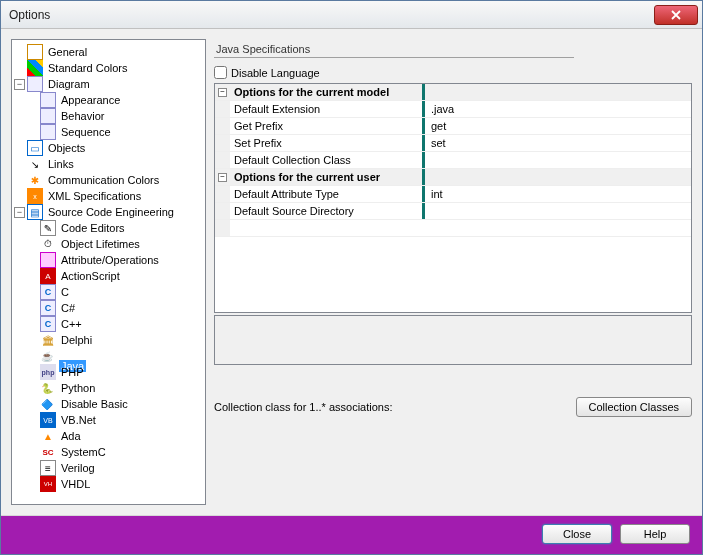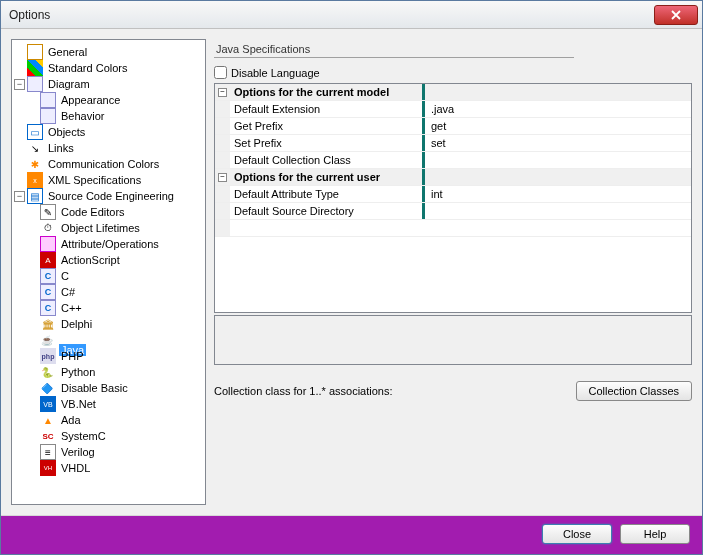--- a/index.html
+++ b/index.html
@@ -22,21 +22,21 @@
 .disable-row input { width: 13px; height: 13px; }
 .prop-grid { border: 1px solid #828790; background: #fff; height: 230px; overflow-y: auto; }
 .prop-row { display: flex; height: 17px; border-bottom: 1px solid #eee; align-items: center; }
 .prop-row.group { background: #f0f0f0; }
 .prop-expander { width: 15px; display: flex; align-items: center; justify-content: center; background: #f0f0f0; height: 100%; }
 .prop-exp-box { width: 9px; height: 9px; border: 1px solid #888; background: #fff; display: flex; align-items: center; justify-content: center; font-size: 8px; line-height: 1; cursor: pointer; }
 .prop-name { flex: 0 0 195px; padding-left: 4px; border-right: 3px solid #0f766e; height: 100%; display: flex; align-items: center; }
 .prop-row.group .prop-name { font-weight: bold; }
 .prop-value { flex: 1; padding-left: 6px; height: 100%; display: flex; align-items: center; }
 .desc-box { border: 1px solid #828790; background: #f0f0f0; height: 50px; margin-top: 2px; }
-.footer-row { display: flex; align-items: center; margin-top: 16px; gap: 10px; }
+.footer-row { display: flex; align-items: center; margin-top: 32px; gap: 10px; }
 .footer-row .lbl { flex: 1; }
 .btn { background: linear-gradient(#fdfdfd, #e4e4e4); border: 1px solid #888; border-radius: 3px; padding: 3px 12px; font-size: 11px; cursor: pointer; min-width: 70px; }
 .btn.default { border-color: #3c7fb1; box-shadow: 0 0 2px #3c7fb1; }
 .buttonbar { padding: 8px 12px 10px; display: flex; justify-content: flex-end; gap: 8px; border-top: 1px solid #d8d8d8; background: #a21caf; }
 
 .ic-gen{background:#fff;border:1px solid #c80;}
 .ic-col{background:linear-gradient(45deg,#f00 25%,#0c0 25% 50%,#08f 50% 75%,#fc0 75%);}
 .ic-dia{background:#eef;border:1px solid #88c;}
 .ic-obj{background:#fff;border:1px solid #06c;color:#06c;}
 .ic-lnk{background:#fff;}
@@ -96,20 +96,26 @@
           <span class="tree-label">Appearance</span>
         </div>
       <div class="tree-item">
           <span class="spacer"></span>
           <span class="spacer"></span>
           <span class="tree-icon ic-dia"></span>
           <span class="tree-label">Behavior</span>
         </div>
       <div class="tree-item">
           <span class="spacer"></span>
+          <span class="spacer"></span>
+          <span class="tree-icon ic-dia"></span>
+          <span class="tree-label">Sequence</span>
+        </div>
+      <div class="tree-item">
+          <span class="spacer"></span>
           <span class="tree-icon ic-obj">▭</span>
           <span class="tree-label">Objects</span>
         </div>
       <div class="tree-item">
           <span class="spacer"></span>
           <span class="tree-icon ic-lnk">↘</span>
           <span class="tree-label">Links</span>
         </div>
       <div class="tree-item">
           <span class="spacer"></span>

